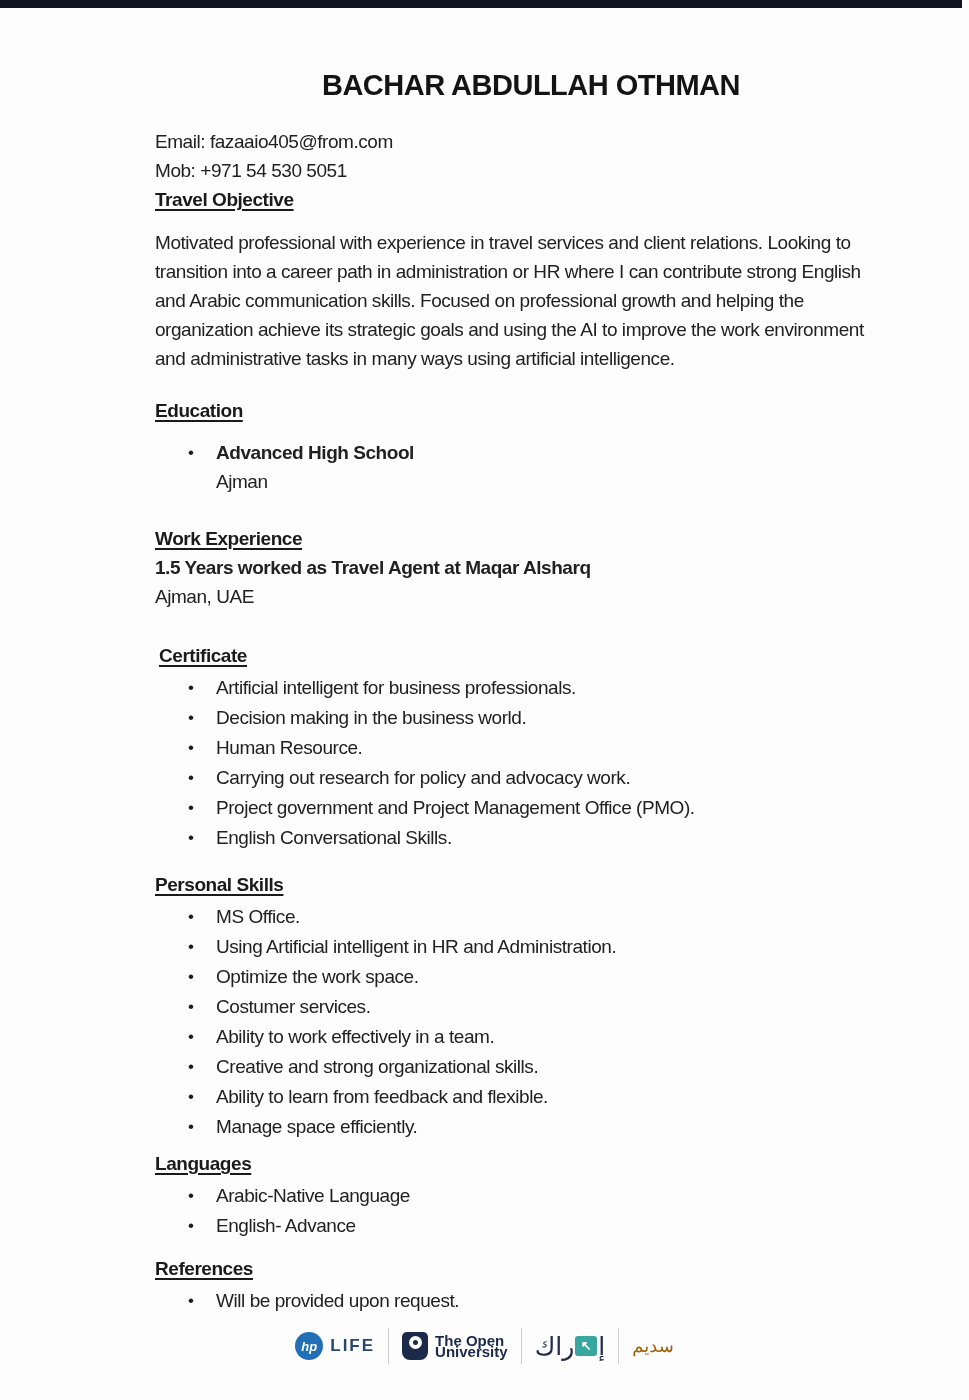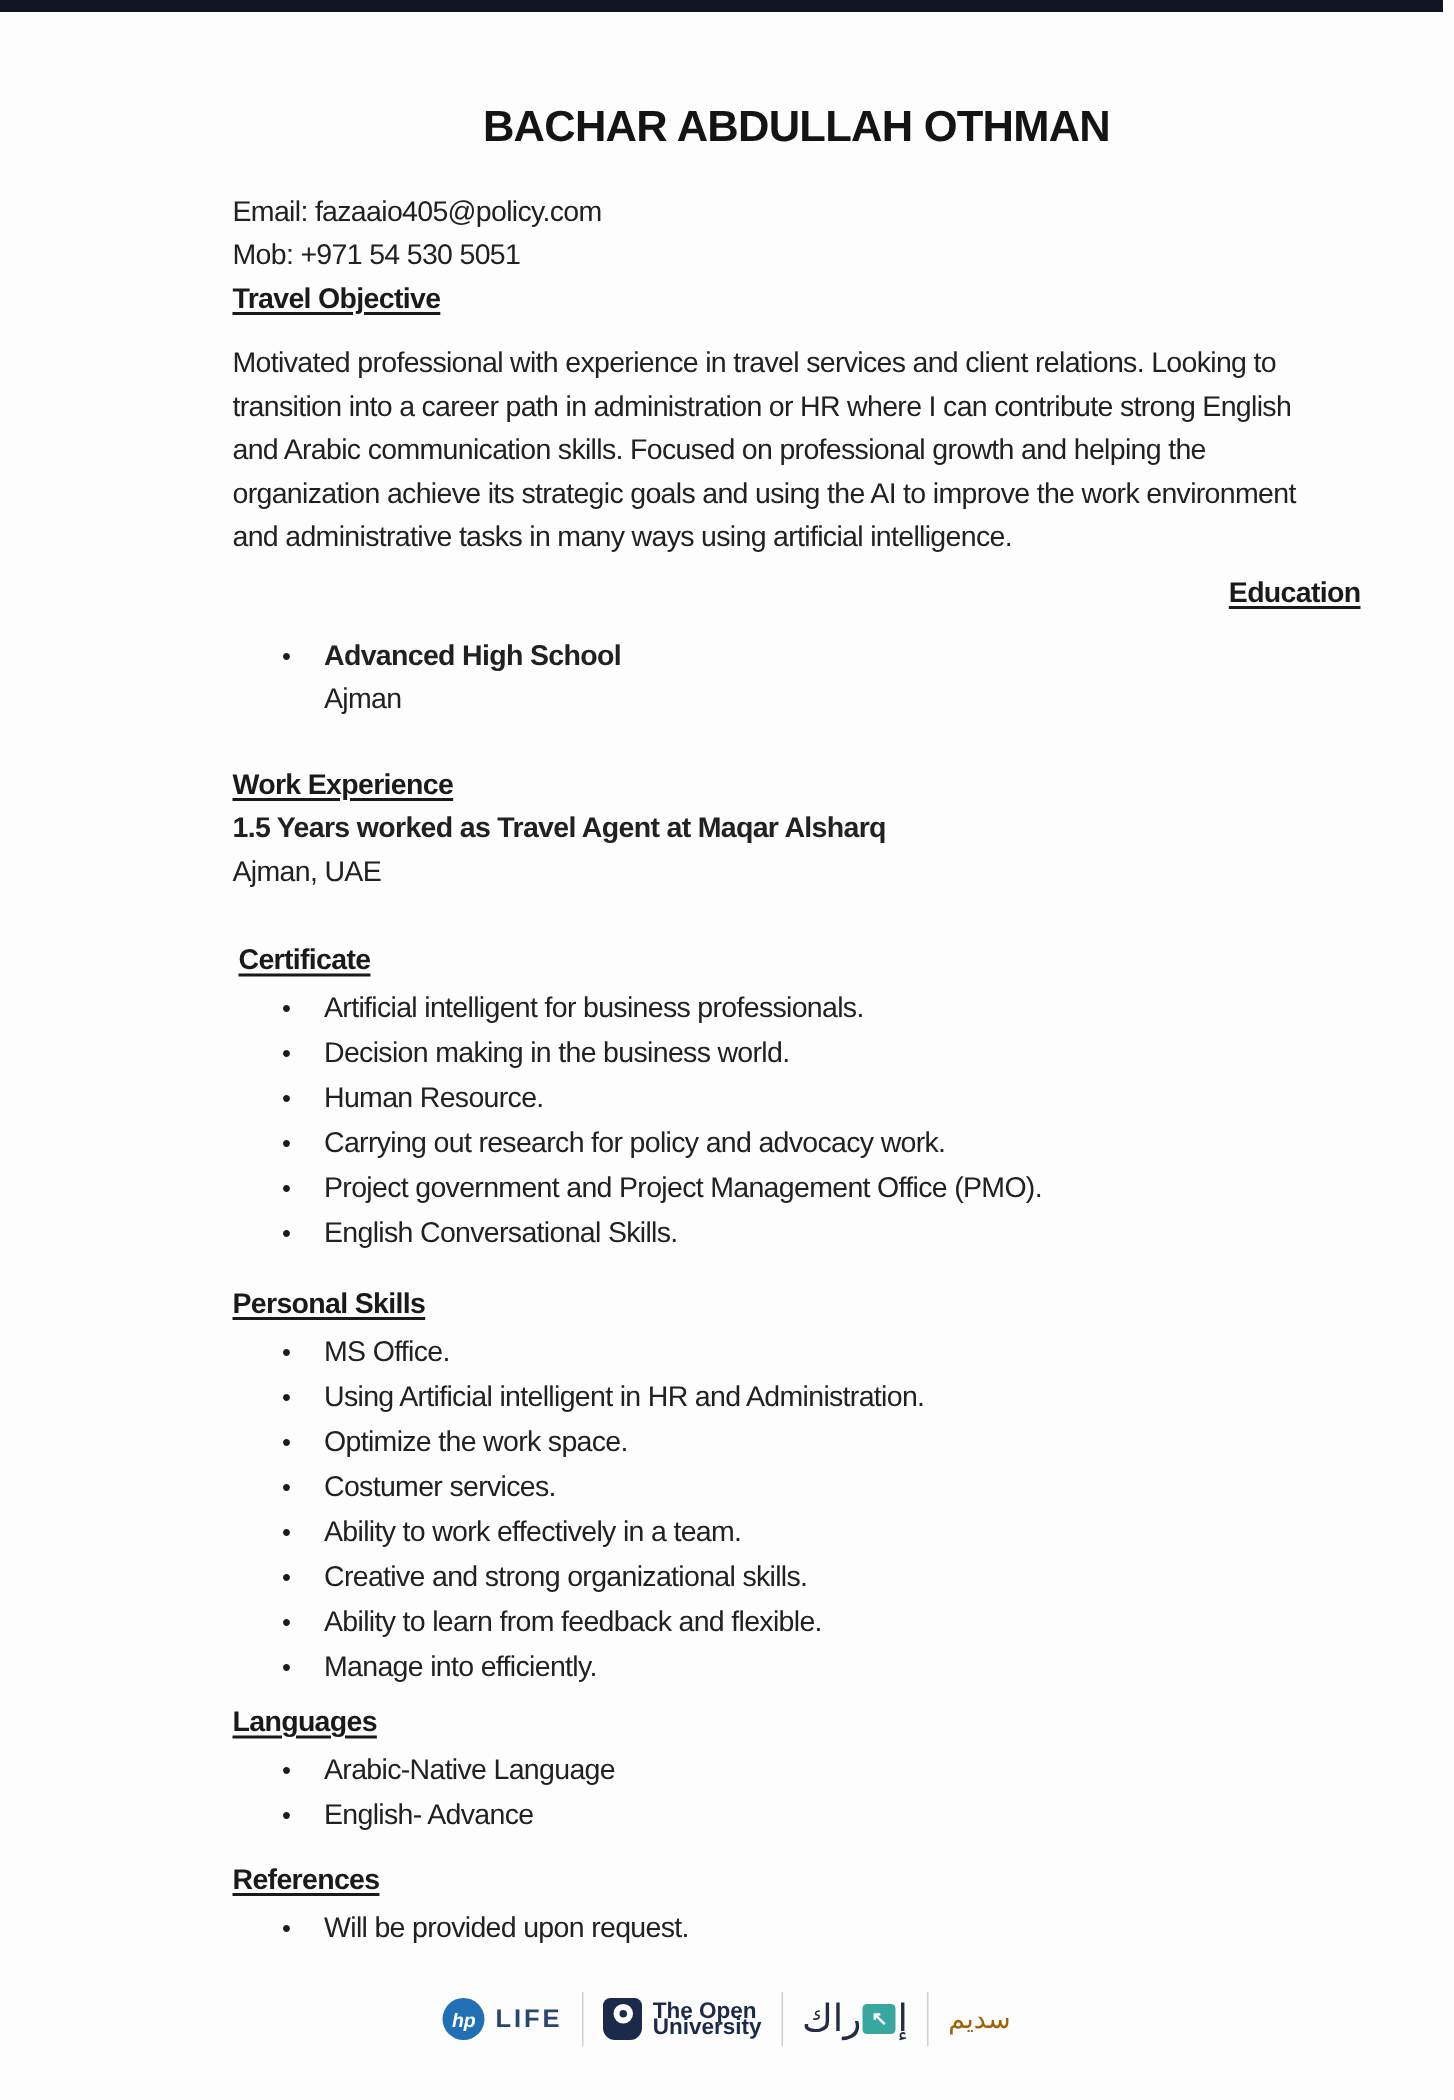--- a/index.html
+++ b/index.html
@@ -49,21 +49,21 @@
     letter-spacing: -0.45px;
     font-weight: bold;
     color: #1a1a1a;
   }
   .section-heading .u {
     text-decoration: underline;
     text-decoration-thickness: 2px;
     text-underline-offset: 3px;
   }
   .para { margin-top: 14px; }
-  .h-education { margin-top: 8px; text-align: right; }
+  .h-education { margin-top: 23px; }
   .h-work { margin-top: 28px; }
   .h-cert { margin-top: 30px; margin-left: 4px; }
   .h-skills { margin-top: 17px; }
   .h-lang { margin-top: 7px; }
   .h-refs { margin-top: 13px; }
 
   .list { margin-top: 3px; }
   .list-edu { margin-top: 13px; }
   .li {
     display: flex;
@@ -154,21 +154,21 @@
 <body>
 
 <div class="top-bar"></div>
 
 <div class="doc">
   <div class="content">
 
     <h1 class="page-title">BACHAR ABDULLAH OTHMAN</h1>
 
     <div class="contact">
-      <div class="body-line">Email: fazaaio405@policy.com</div>
+      <div class="body-line">Email: fazaaio405@from.com</div>
       <div class="body-line">Mob: +971 54 530 5051</div>
       <div class="section-heading"><span class="u">Travel Objective</span></div>
     </div>
 
     <div class="para">
       <div class="body-line">Motivated professional with experience in travel services and client relations. Looking to</div>
       <div class="body-line">transition into a career path in administration or HR where I can contribute strong English</div>
       <div class="body-line">and Arabic communication skills. Focused on professional growth and helping the</div>
       <div class="body-line">organization achieve its strategic goals and using the AI to improve the work environment</div>
       <div class="body-line">and administrative tasks in many ways using artificial intelligence.</div>
@@ -243,21 +243,21 @@
       <div class="li">
           <span class="dot">•</span>
           <span class="txt">Creative and strong organizational skills.</span>
         </div>
       <div class="li">
           <span class="dot">•</span>
           <span class="txt">Ability to learn from feedback and flexible.</span>
         </div>
       <div class="li">
           <span class="dot">•</span>
-          <span class="txt">Manage into efficiently.</span>
+          <span class="txt">Manage space efficiently.</span>
         </div>
     </div>
 
     <div class="section-heading h-lang"><span class="u">Languages</span></div>
     <div class="list">
       <div class="li">
           <span class="dot">•</span>
           <span class="txt">Arabic-Native Language</span>
         </div>
       <div class="li">

